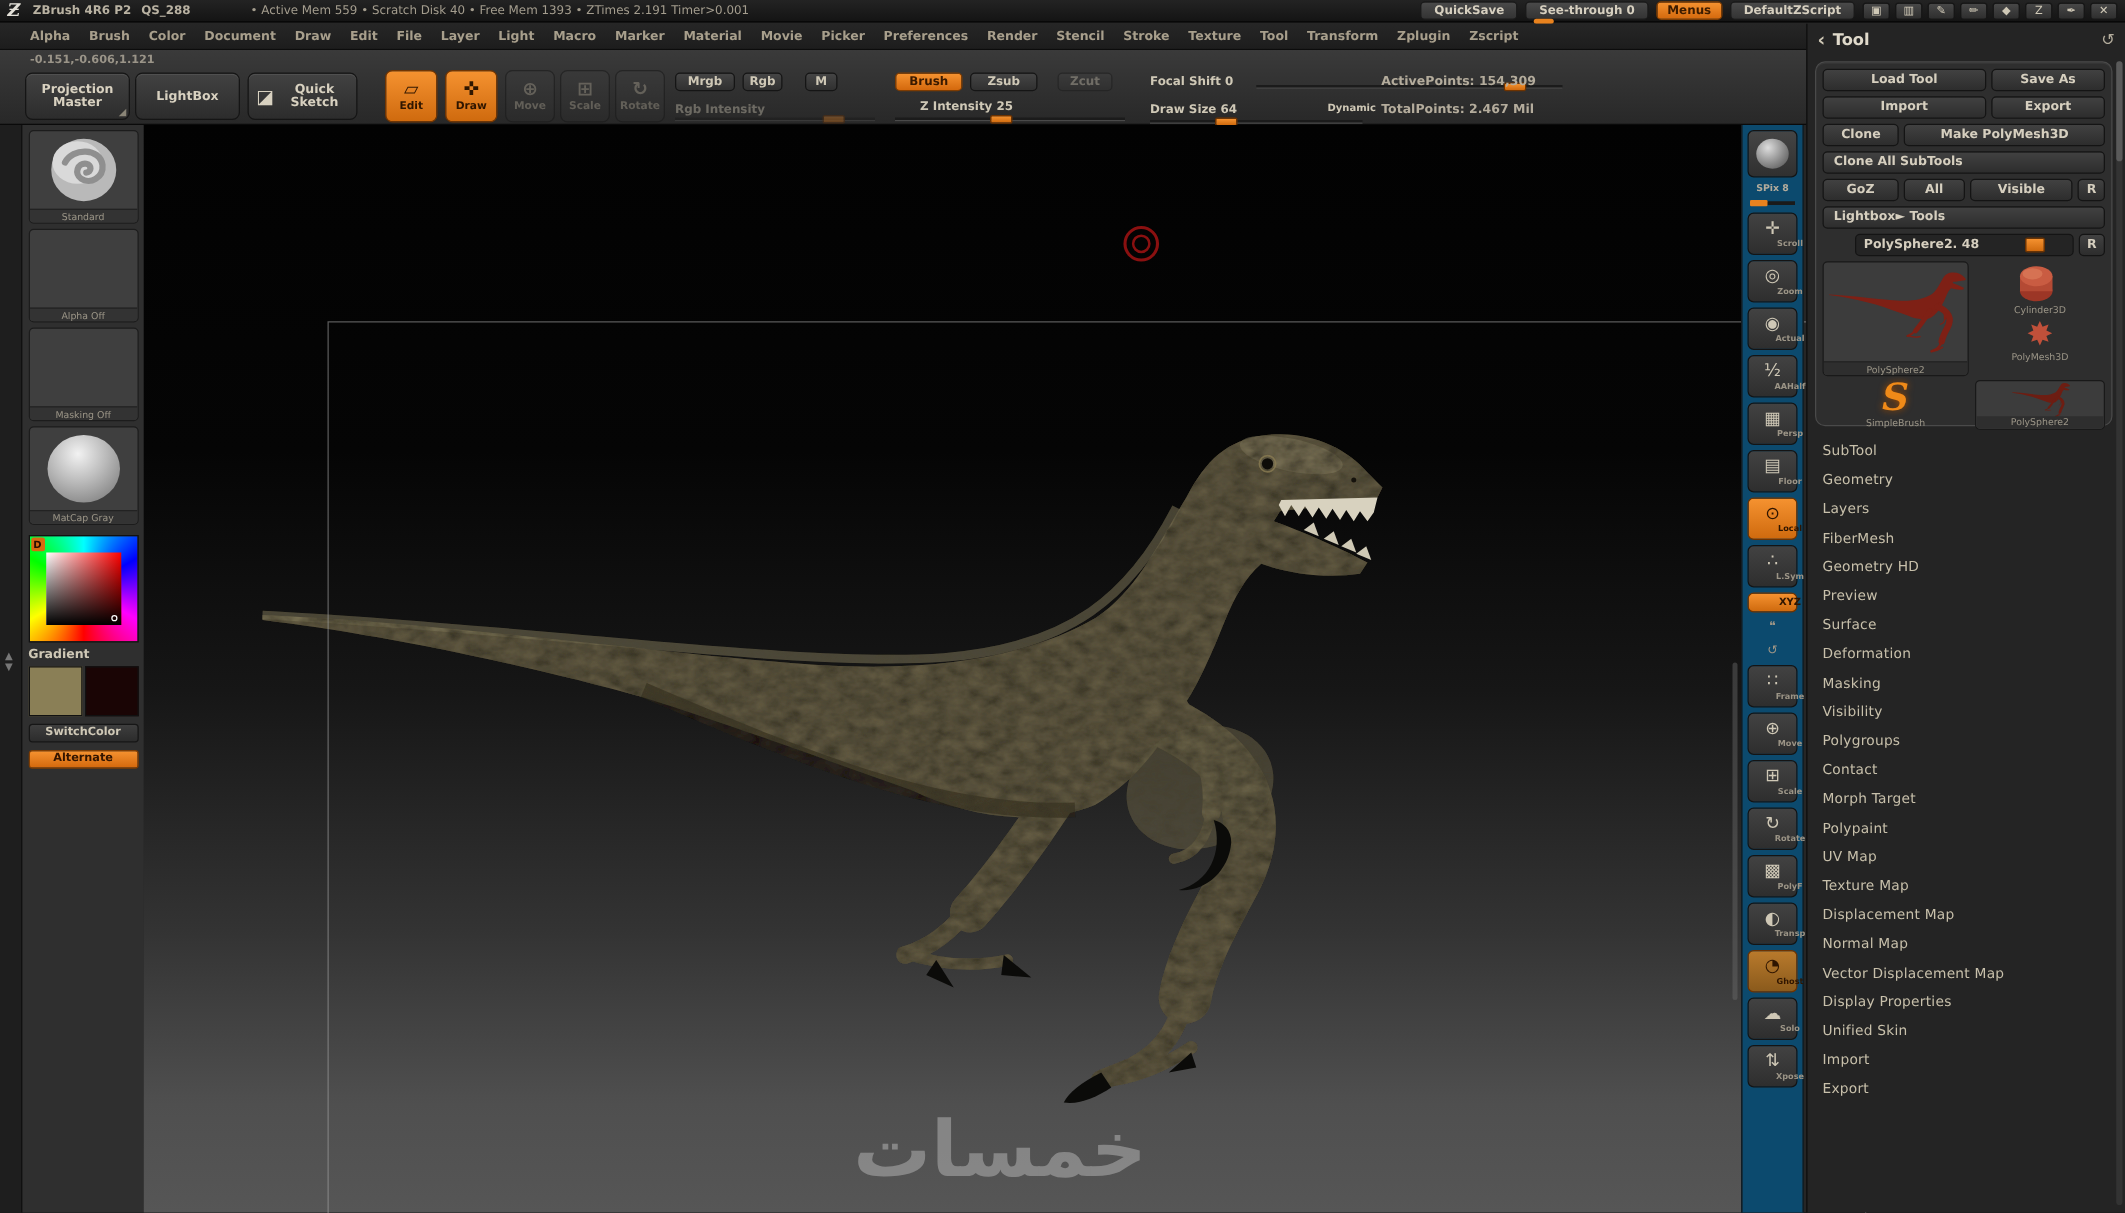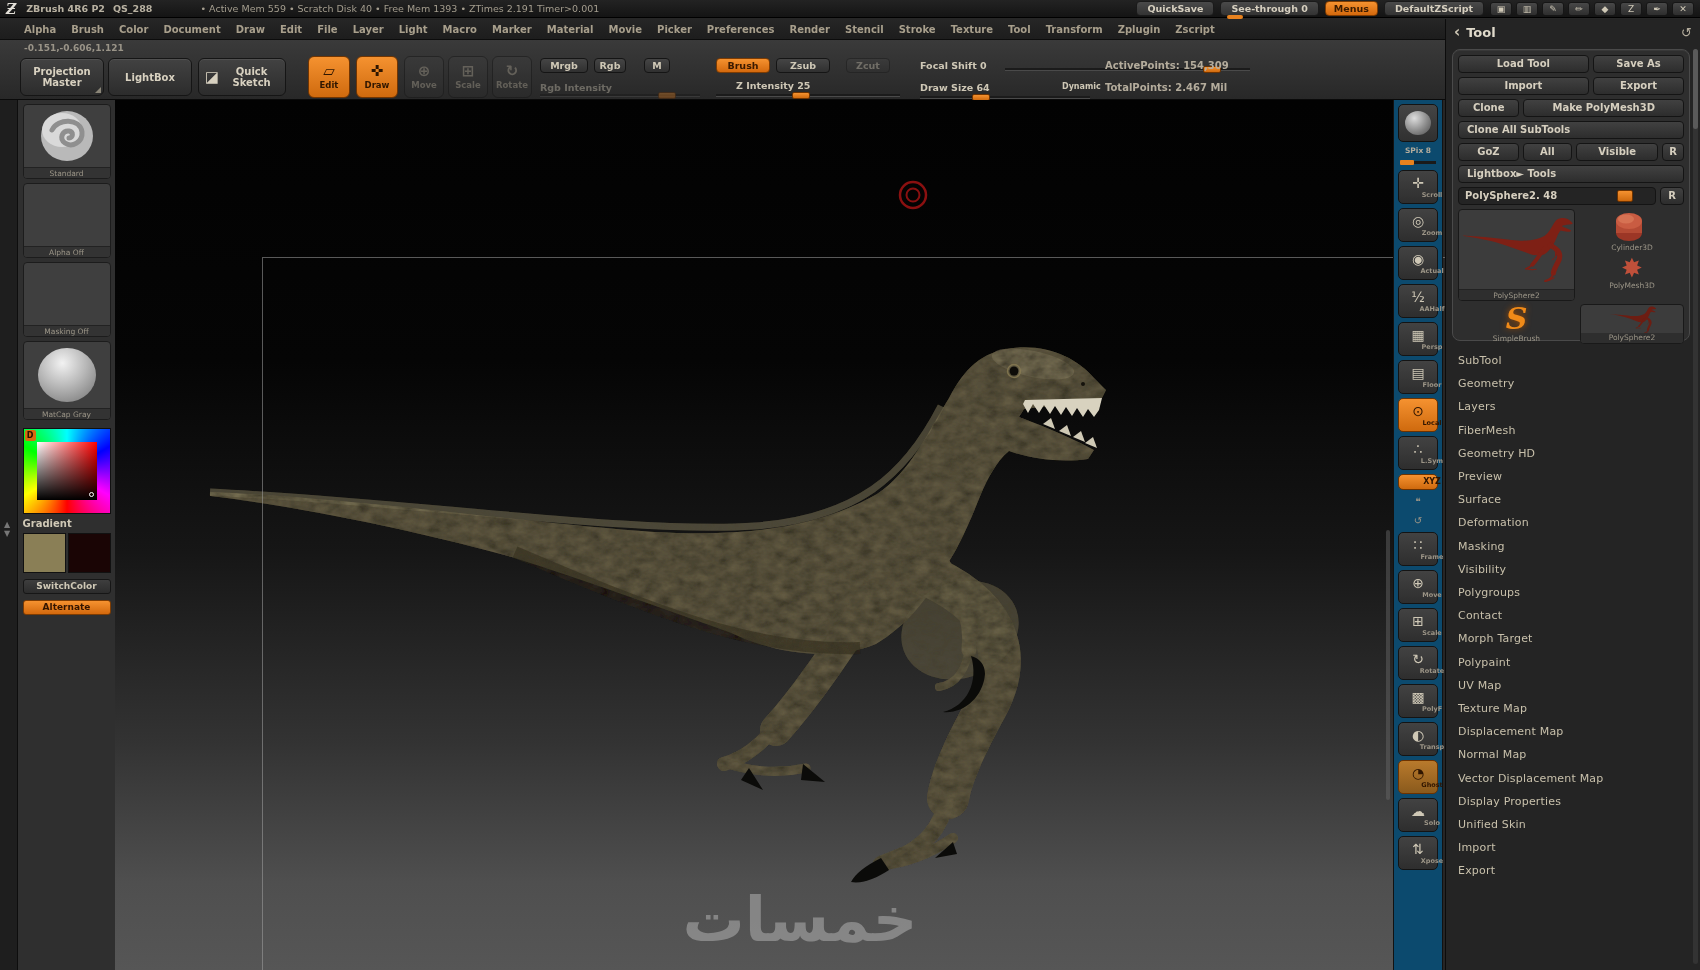--- a/index.html
+++ b/index.html
@@ -131,21 +131,21 @@
     padding:0 8px; gap:6px; }
   .tp-back { color:#cfc8b6; font-size:15px; font-weight:bold; }
   .tp-title { color:#e0dacb; font-size:13px; font-weight:bold; }
   .tp-refresh { margin-left:auto; color:#b3ac9c; font-size:13px; }
   .tp-box { position:absolute; left:6px; top:30px; width:238px; height:292px; background:#2e2e2e;
     border:1px solid #4a4a4a; border-radius:8px; box-shadow:inset 0 1px 0 rgba(255,255,255,.05); padding:5px; }
   .tp-row { display:flex; gap:4px; margin-bottom:4px; }
   .tp-btn { background:linear-gradient(#414141,#2d2d2d); border:1px solid #141414; border-radius:4px;
     color:#d6cfbf; font-size:10px; font-weight:bold; text-align:center; line-height:16px; height:18px; }
   .tp-slider { position:relative; background:#242424; border:1px solid #141414; border-radius:4px; height:18px;
-    color:#d6cfbf; font-size:10px; font-weight:bold; line-height:16px; padding-left:6px; overflow:hidden; }
+    color:#d6cfbf; font-size:10px; font-weight:bold; line-height:16px; padding-left:6px; overflow:hidden;margin-left:26px; }
   .tp-slider .h { position:absolute; right:22px; top:2px; width:16px; height:12px;
     background:linear-gradient(#f59230,#cf6a0e); border:1px solid #6e3300; border-radius:2px; }
   .thumbzone { display:flex; gap:5px; margin-top:2px; }
   .bigthumb { position:relative; width:118px; height:92px; background:#3c3c3c; border:1px solid #191919;
     border-radius:4px; overflow:hidden; }
   .bigthumb .blabel { position:absolute; left:0; right:0; bottom:0; height:11px; background:#2e2e2e;
     font-size:7.5px; color:#9b9587; text-align:center; line-height:11px; border-top:1px solid #222; }
   .minicol { width:105px; display:flex; flex-direction:column; align-items:center; }
   .mini-label { font-size:7.5px; color:#9b9587; line-height:9px; }
   .srow { display:flex; gap:5px; margin-top:3px; }

